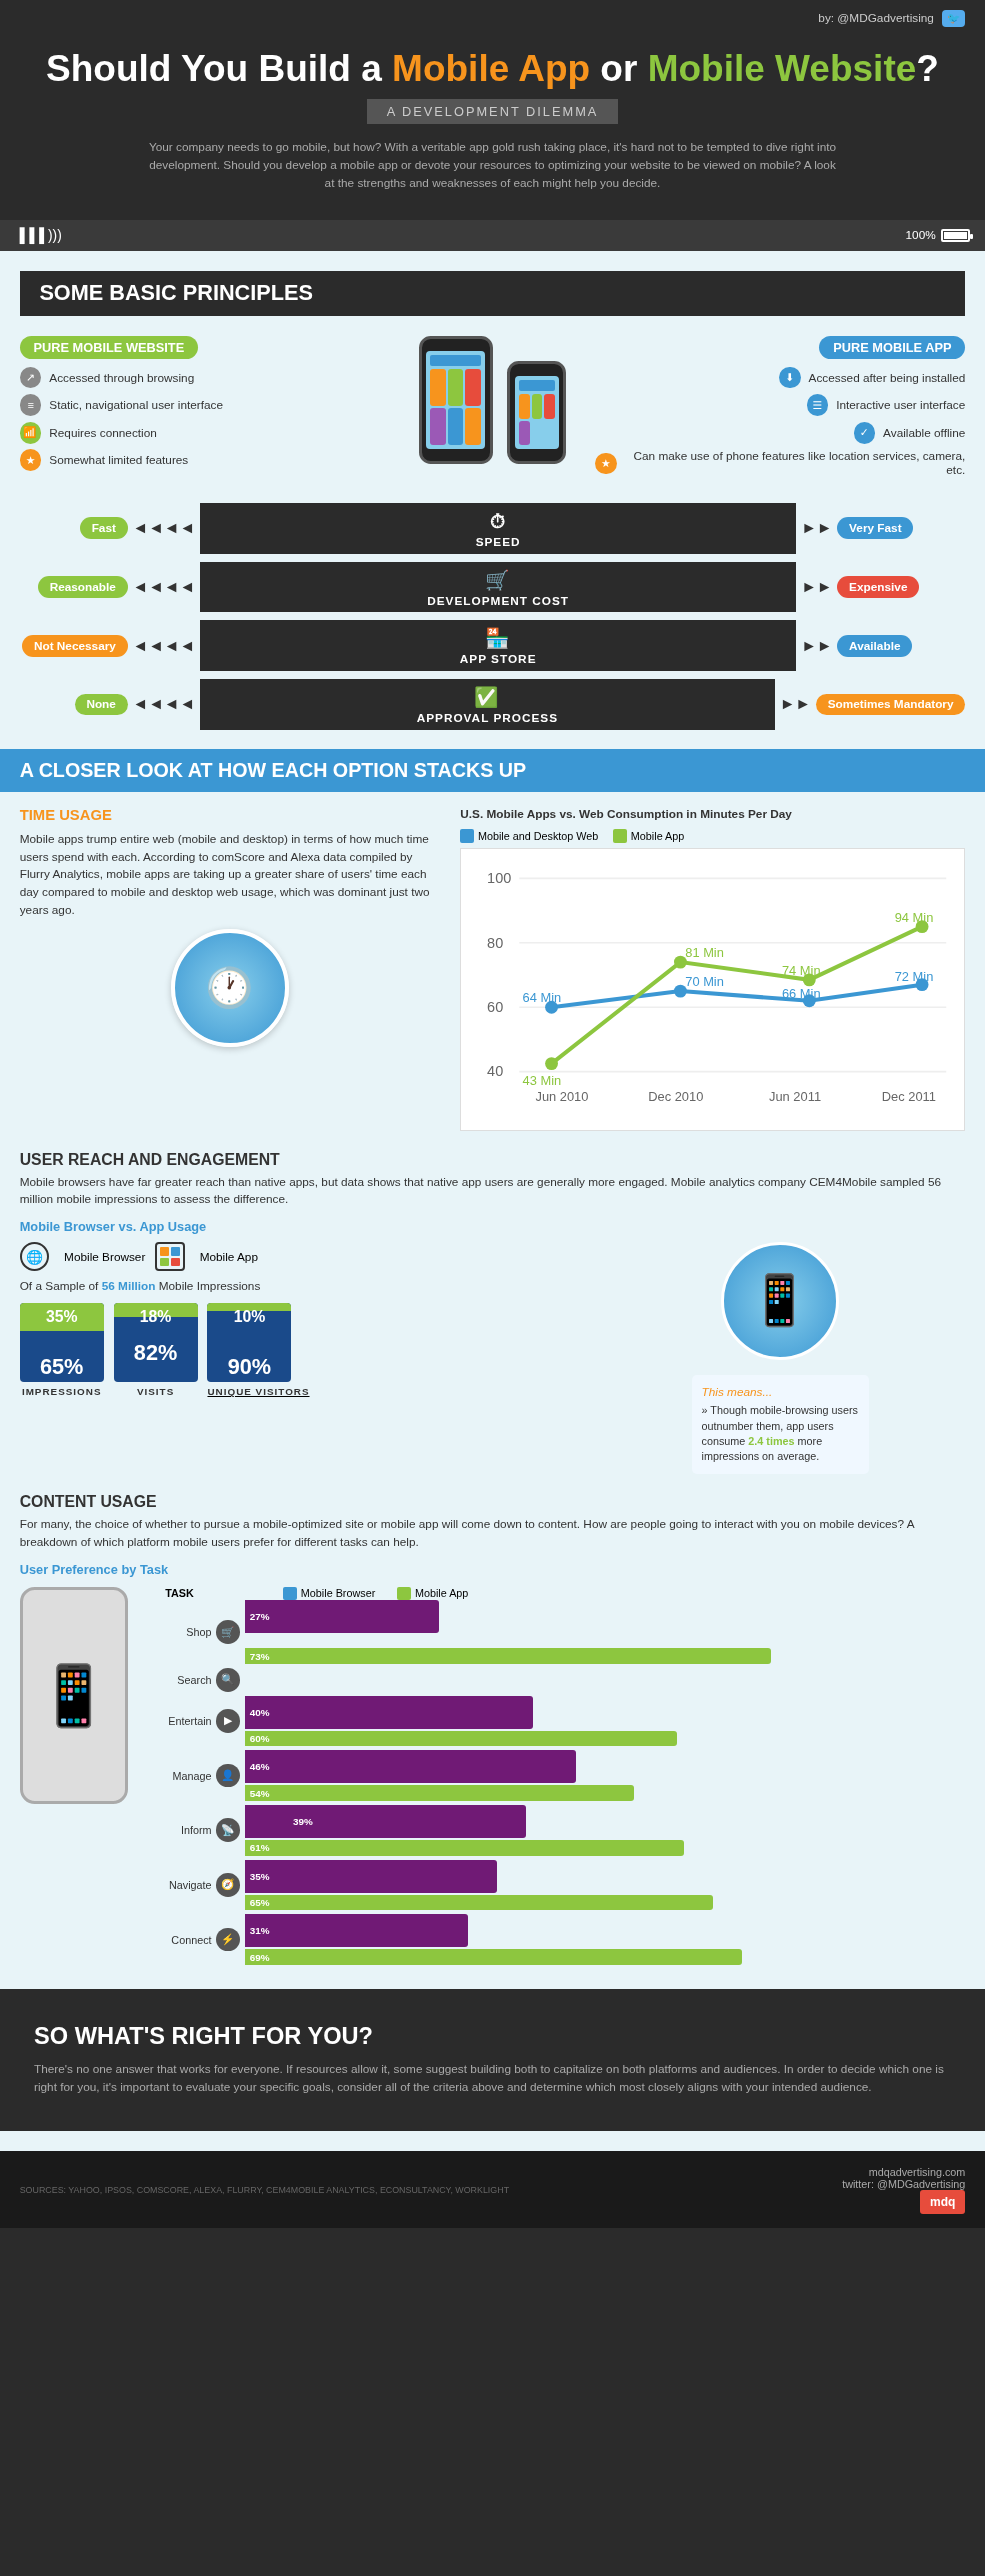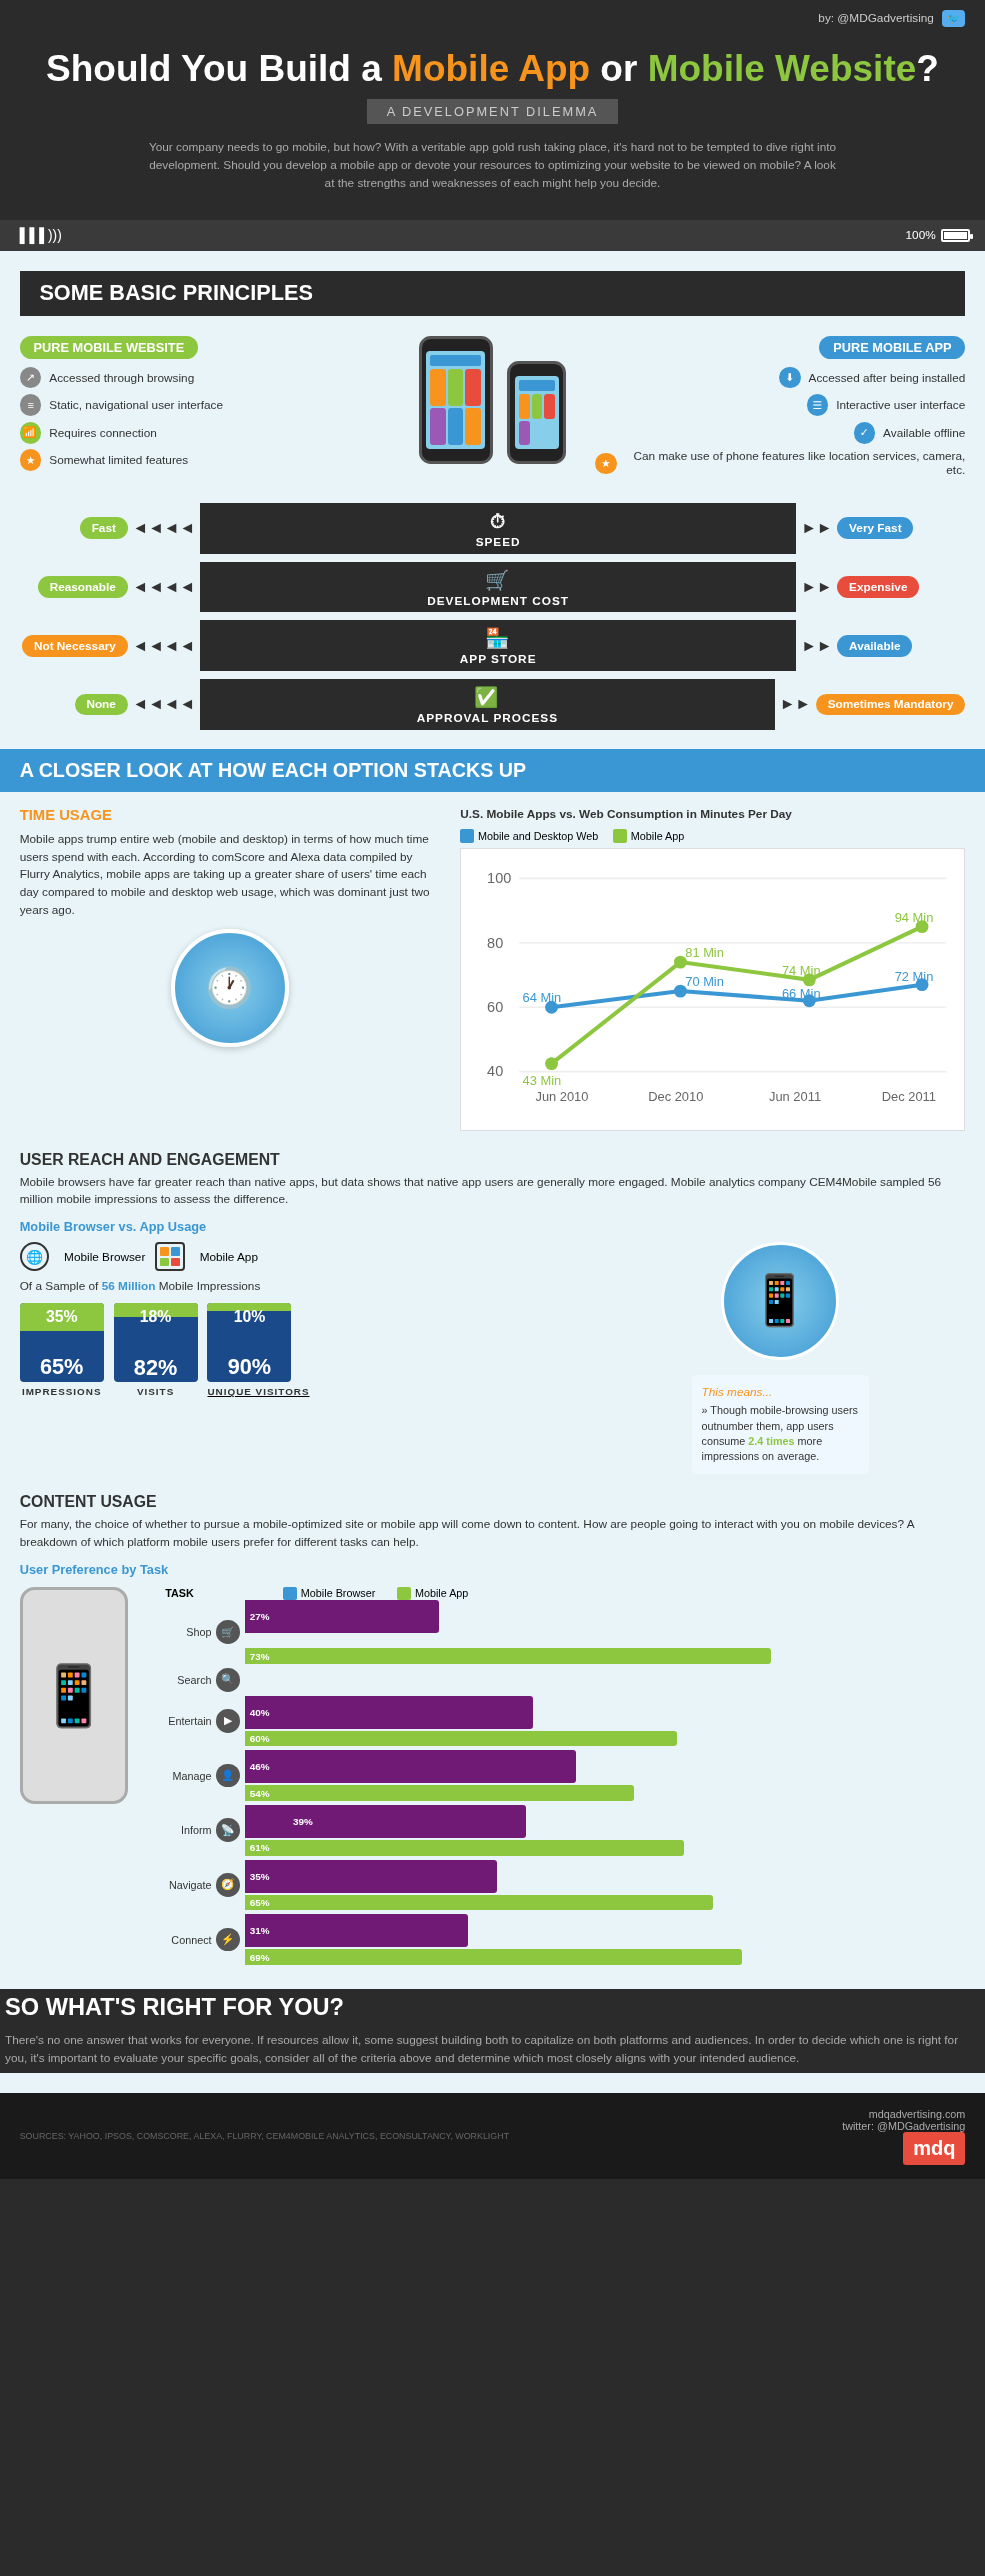--- a/index.html
+++ b/index.html
@@ -464,21 +464,21 @@
     }
     .bar-pct {
       font-size: 9.9px;
       color: white;
       font-weight: bold;
     }
 
     
     .so-what {
       background: #2b2b2b;
-      padding: 5px;
+      padding: 34px;
       margin: 0 -19.7px;
     }
     .so-what-title {
       color: white;
       font-size: 23.6px;
       font-weight: bold;
       margin-bottom: 9.9px;
     }
     .so-what-text {
       color: #aaa;
@@ -501,21 +501,21 @@
     .footer-right {
       text-align: right;
       color: #aaa;
       font-size: 10.8px;
     }
     .mdq-logo {
       background: #e74c3c;
       color: white;
       font-weight: bold;
       padding: 4.9px 9.9px;
-      font-size: 20px;
+      font-size: 12px;
       border-radius: 3px;
       display: inline-block;
     }
 
     .mobile-browser-icon {
       width: 29.6px; height: 29.6px;
       border: 2px solid #333;
       border-radius: 50%;
       display: inline-flex;
       align-items: center;
@@ -827,21 +827,21 @@
                 </div>
               </div>
               <div class="imp-title">IMPRESSIONS</div>
             </div>
 
             <div style="text-align:center;">
               <div class="imp-bar" style="background:#1a4a8a;">
                 <div class="imp-bar-green" style="height:18%;">
                   <div class="imp-bar-percent-top">18%</div>
                 </div>
-                <div style="position:absolute;bottom:4px;width:100%;">
+                <div style="position:absolute;bottom:19px;width:100%;">
                   <div class="imp-bar-percent-main">82%</div>
                 </div>
               </div>
               <div class="imp-title">VISITS</div>
             </div>
 
             <div style="text-align:center;text-decoration:underline;">
               <div class="imp-bar" style="background:#1a4a8a;">
                 <div class="imp-bar-green" style="height:10%;">
                   <div class="imp-bar-percent-top">10%</div>

